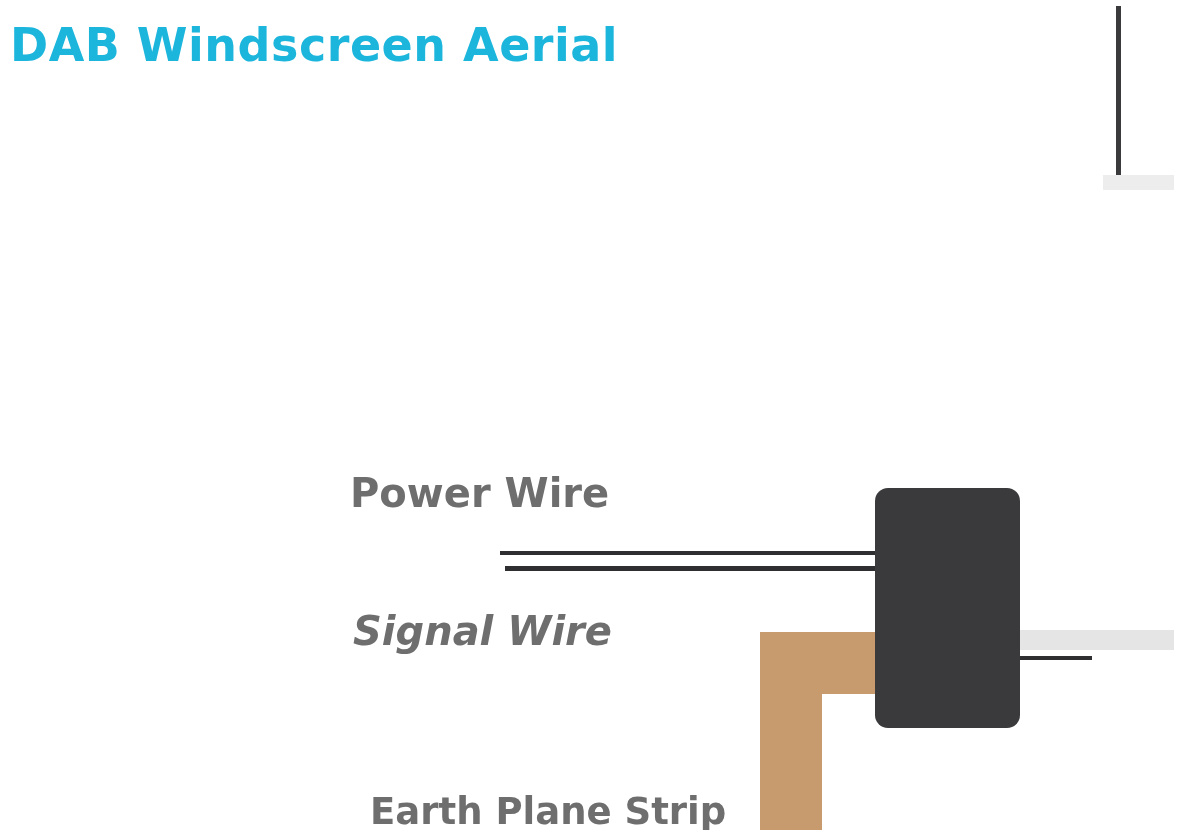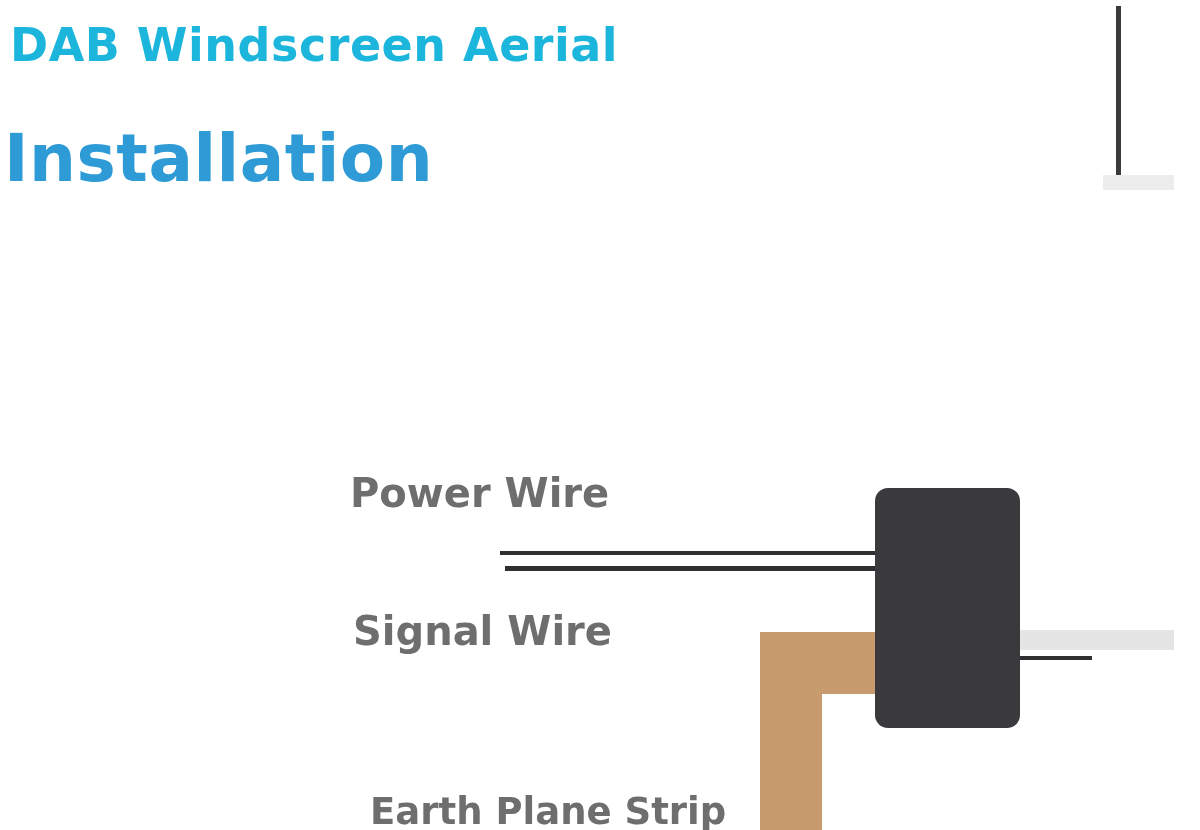--- a/index.html
+++ b/index.html
@@ -44,21 +44,21 @@
     color: var(--title-blue);
     white-space: nowrap;
   }
   .diagram-label {
     position: absolute;
     font-weight: 700;
     color: var(--label-gray);
     white-space: nowrap;
   }
   .label-power  { left: 350px; top: 470px; font-size: 40px; }
-  .label-signal { left: 353px; top: 608px; font-size: 40px; }
+  .label-signal { left: 353px; top: 608px; font-size: 40px; font-style: italic; }
   .label-earth  { left: 370px; top: 790px; font-size: 37px; }
 
   .amp-box {
     position: absolute;
     left: 875px;
     top: 488px;
     width: 145px;
     height: 240px;
     background: var(--component-dark);
     border-radius: 13px;
@@ -121,21 +121,20 @@
     background: var(--glass-gray);
   }
 </style>
 </head>
 <body>
 
 <div class="stage">
 
   <div class="title-small">DAB Windscreen Aerial</div>
 
-  <div class="title-large">Installation</div>
 
   <div class="windscreen-inner-line"></div>
   <div class="windscreen-corner"></div>
   <div class="windscreen-right-line"></div>
   <div class="windscreen-lower-band"></div>
 
   <div class="earth-strip-horiz"></div>
   <div class="earth-strip-vert"></div>
 
   <div class="wire wire-power-1"></div>

